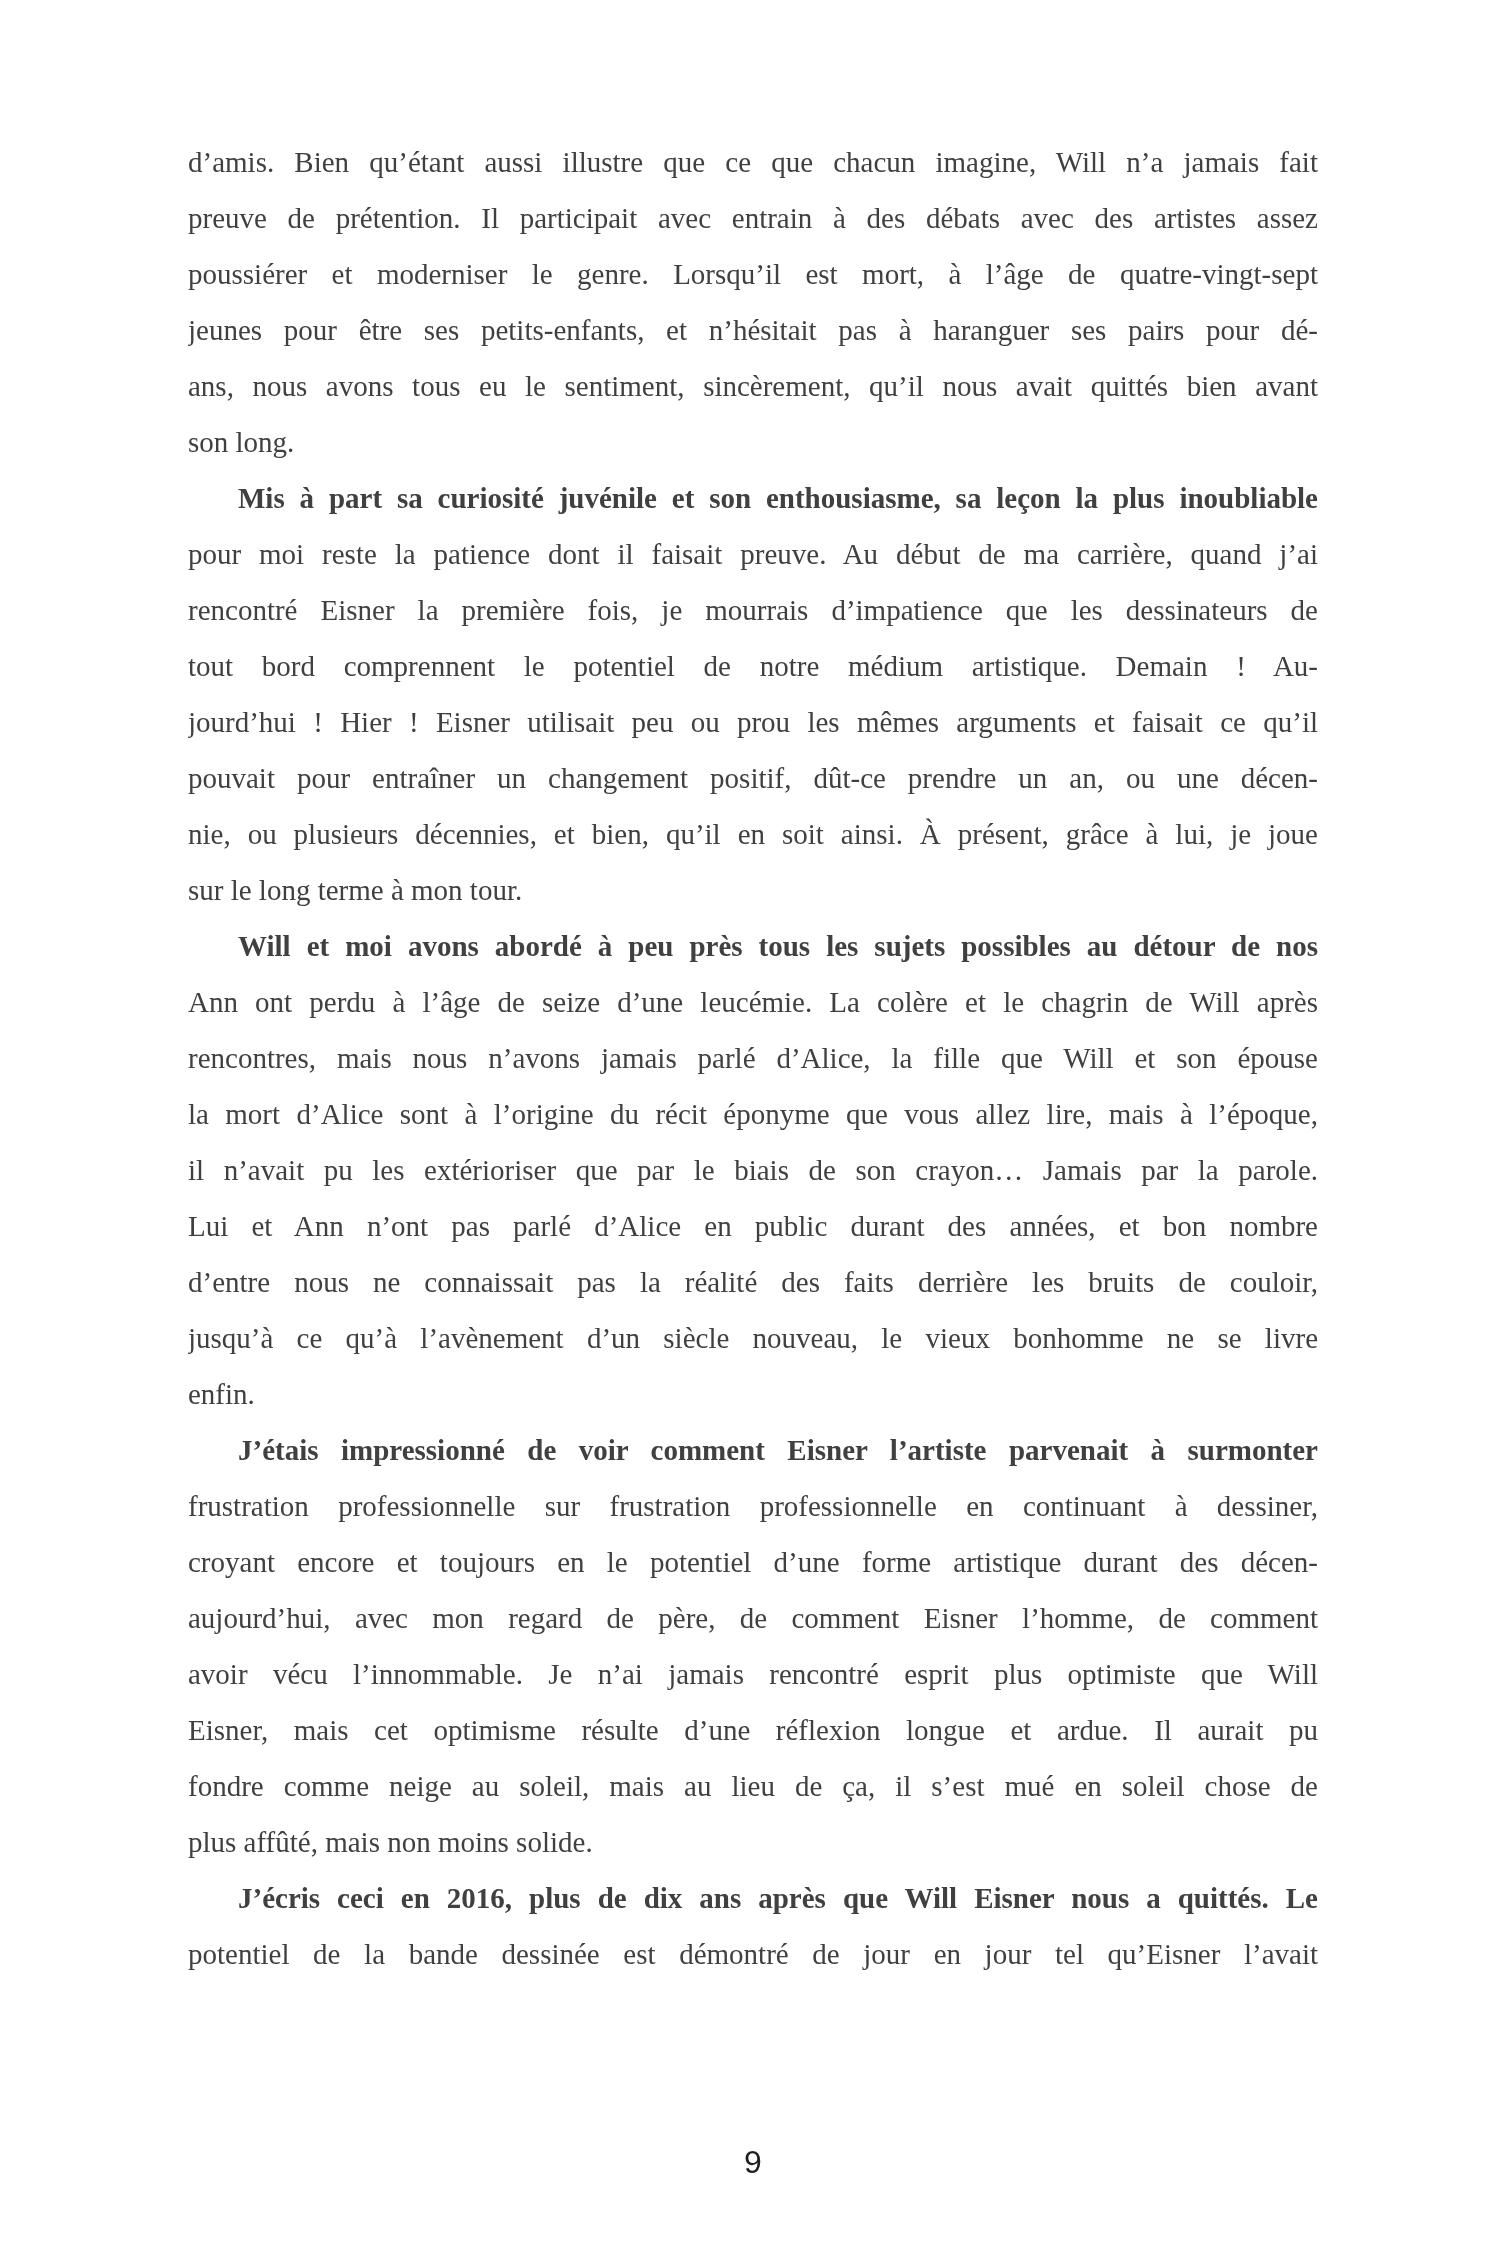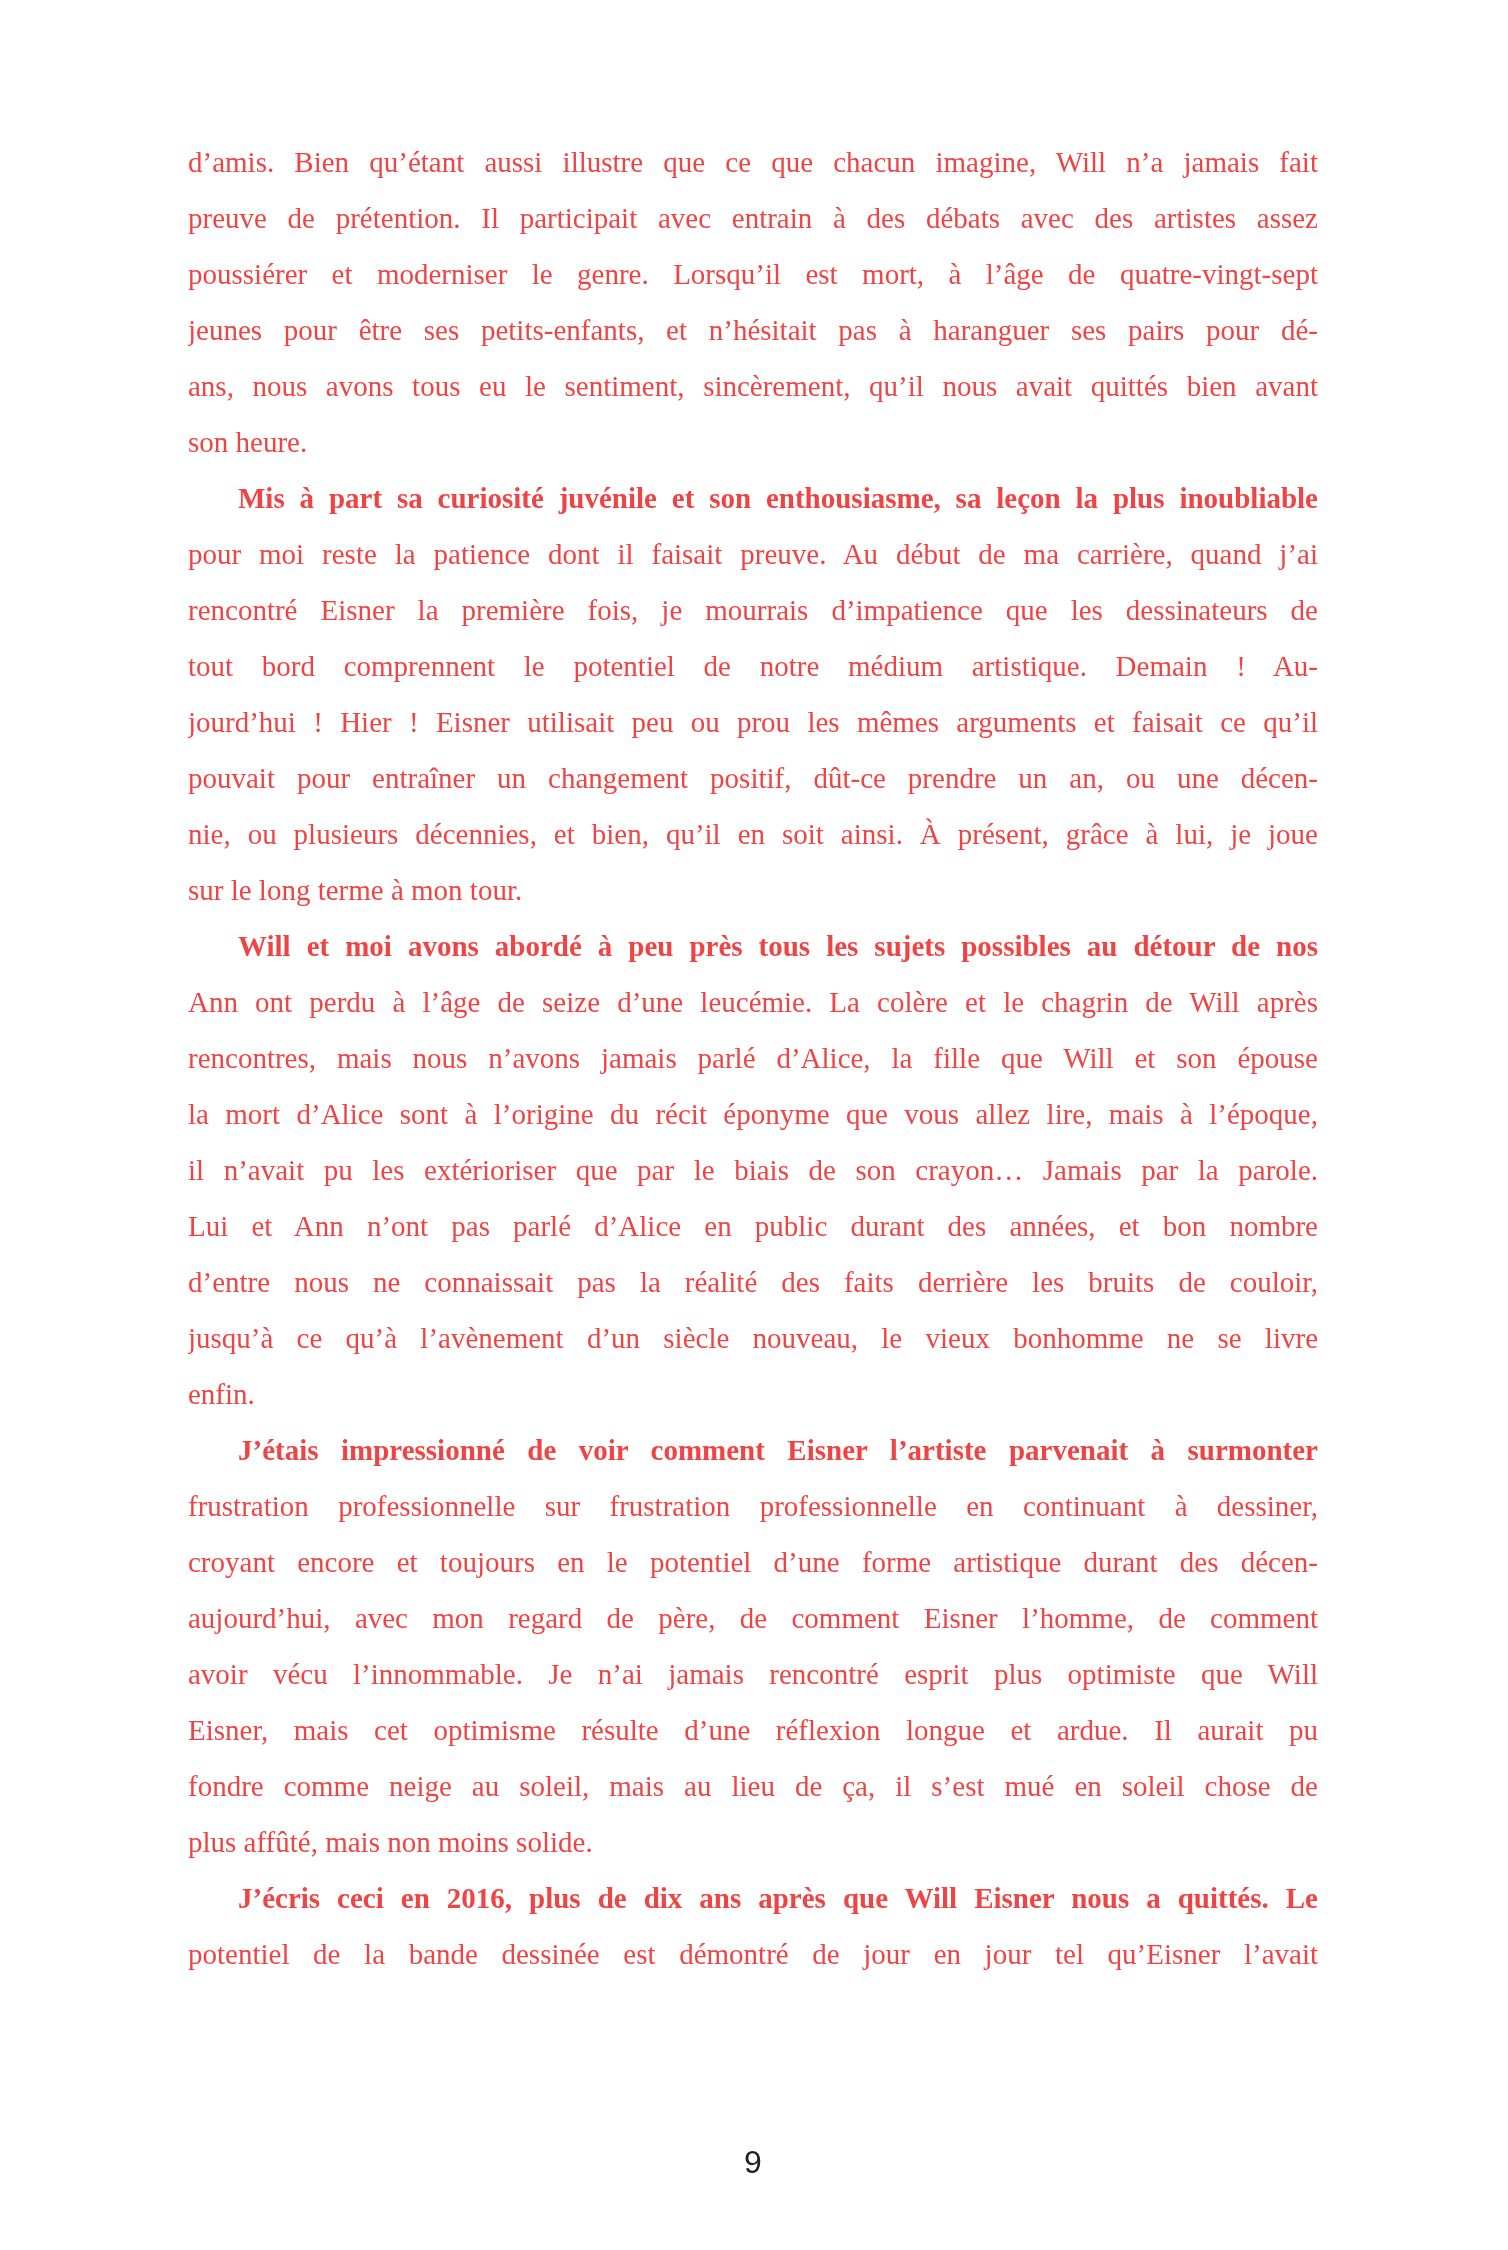--- a/index.html
+++ b/index.html
@@ -51,27 +51,27 @@
     text-align: center;
     font-family: "Liberation Sans", sans-serif;
     font-size: 32px;
     color: #221e1f;
   }
 </style>
 </head>
 <body style="background: rgb(255, 255, 255);">
 
 <main class="book-page">
-  <section class="text-block" style="color: #ef4444;">
+  <section class="text-block" style="color: #404040;">
       <div class="line">d’amis. Bien qu’étant aussi illustre que ce que chacun imagine, Will n’a jamais fait</div>
       <div class="line">preuve de prétention. Il participait avec entrain à des débats avec des artistes assez</div>
       <div class="line">poussiérer et moderniser le genre. Lorsqu’il est mort, à l’âge de quatre-vingt-sept</div>
       <div class="line">jeunes pour être ses petits-enfants, et n’hésitait pas à haranguer ses pairs pour dé-</div>
       <div class="line">ans, nous avons tous eu le sentiment, sincèrement, qu’il nous avait quittés bien avant</div>
-      <div class="line para-end">son heure.</div>
+      <div class="line para-end">son long.</div>
       <div class="line indent">Mis à part sa curiosité juvénile et son enthousiasme, sa leçon la plus inoubliable</div>
       <div class="line">pour moi reste la patience dont il faisait preuve. Au début de ma carrière, quand j’ai</div>
       <div class="line">rencontré Eisner la première fois, je mourrais d’impatience que les dessinateurs de</div>
       <div class="line">tout bord comprennent le potentiel de notre médium artistique. Demain&nbsp;! Au-</div>
       <div class="line">jourd’hui&nbsp;! Hier&nbsp;! Eisner utilisait peu ou prou les mêmes arguments et faisait ce qu’il</div>
       <div class="line">pouvait pour entraîner un changement positif, dût-ce prendre un an, ou une décen-</div>
       <div class="line">nie, ou plusieurs décennies, et bien, qu’il en soit ainsi. À présent, grâce à lui, je joue</div>
       <div class="line para-end">sur le long terme à mon tour.</div>
       <div class="line indent">Will et moi avons abordé à peu près tous les sujets possibles au détour de nos</div>
       <div class="line">Ann ont perdu à l’âge de seize d’une leucémie. La colère et le chagrin de Will après</div>

